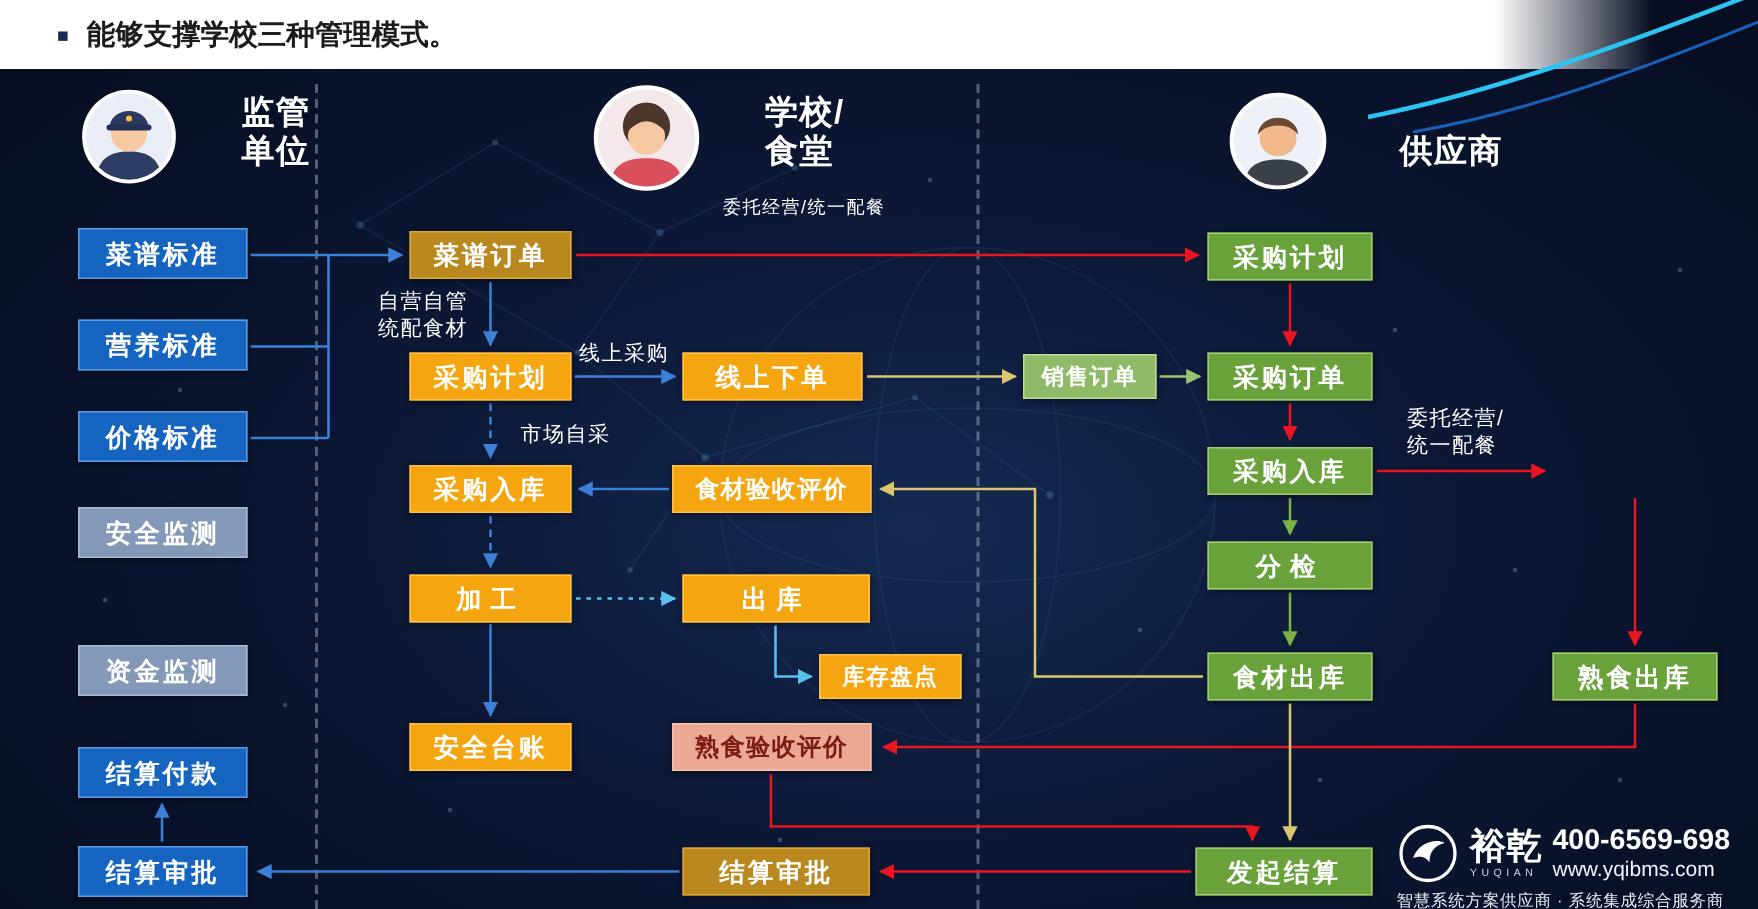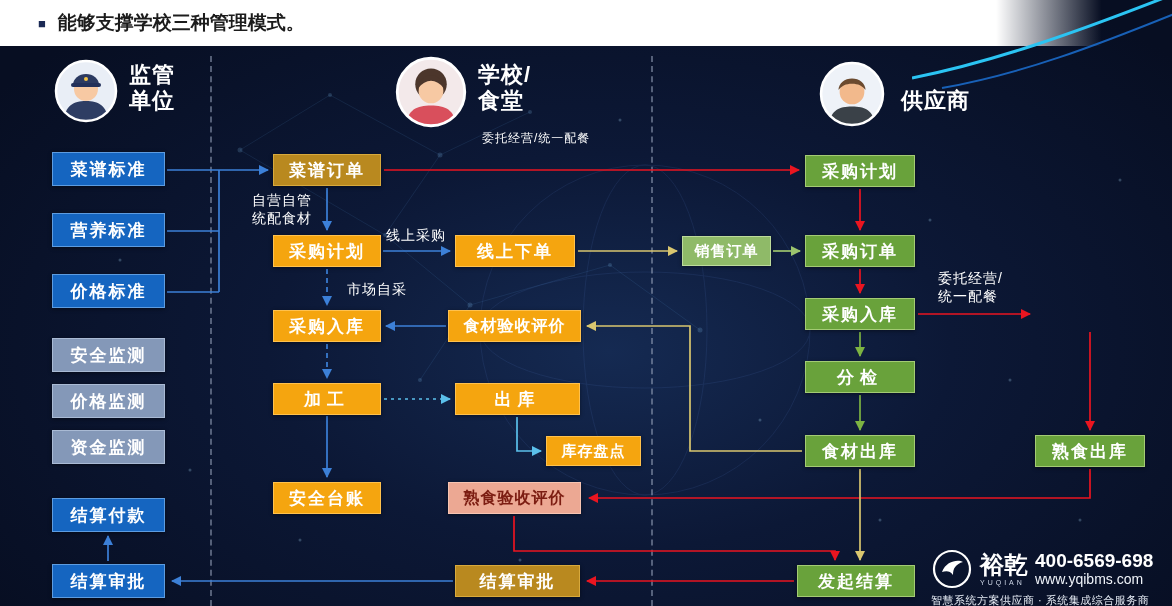--- a/index.html
+++ b/index.html
@@ -15,21 +15,21 @@
   .bullet{margin-left:38px;margin-right:12px;font-size:13px;color:#1b2a55;}
   .t-black{font-size:19px;font-weight:600;color:#1c1c1c;}
   .t-red{font-size:19px;font-weight:800;color:#e60012;}
   .swoosh{position:absolute;right:0;top:0;z-index:7;pointer-events:none}
 
   
   .sep{position:absolute;top:56px;height:550px;width:0;border-left:2px dashed rgba(160,172,195,.5);z-index:1;}
 
   
   .avatar{position:absolute;z-index:3;}
-  .lane-title{position:absolute;z-index:3;color:#fff;font-weight:700;font-size:22px;line-height:1.2;letter-spacing:1px;}
+  .lane-title{position:absolute;z-index:3;color:#fff;font-weight:700;font-size:22px;line-height:1.2;letter-spacing:1px;margin-left:32px;}
   .preline{white-space:pre-line;}
 
   
   .box{position:absolute;z-index:3;box-sizing:border-box;display:flex;align-items:center;justify-content:center;
     color:#fff;font-size:17px;font-weight:700;letter-spacing:2px;box-shadow:0 1px 4px rgba(0,0,0,.45);}
   .blue{background:#1565c0;border:1px solid #5d9ce0;}
   .gray{background:#8498b8;border:1px solid #a9bad4;}
   .gold{background:#f5a50f;border:1px solid #ffc14d;}
   .goldDark{background:#b9891f;border:1px solid #d8a93c;}
   .salmon{background:#eca893;border:1px solid #f6c4b2;color:#7c1d12;}
@@ -215,21 +215,20 @@
       </g>
       <circle cx="32" cy="32" r="30" fill="none" stroke="#ffffff" stroke-width="2.5"></circle>
     </svg>
   </div>
   <div class="lane-title" style="left:901px;top:88px">供应商</div>
 
   <div class="box blue" style="left:52px;top:152px;width:113px;height:34px">菜谱标准</div>
   <div class="box blue" style="left:52px;top:213px;width:113px;height:34px">营养标准</div>
   <div class="box blue" style="left:52px;top:274px;width:113px;height:34px">价格标准</div>
   <div class="box gray" style="left:52px;top:338px;width:113px;height:34px">安全监测</div>
-  <div class="box gray" style="left:52px;top:384px;width:113px;height:34px">价格监测</div>
   <div class="box gray" style="left:52px;top:430px;width:113px;height:34px">资金监测</div>
   <div class="box blue" style="left:52px;top:498px;width:113px;height:34px">结算付款</div>
   <div class="box blue" style="left:52px;top:564px;width:113px;height:34px">结算审批</div>
 
   <div class="box goldDark" style="left:273px;top:154px;width:108px;height:32px">菜谱订单</div>
   <div class="box gold" style="left:273px;top:235px;width:108px;height:32px">采购计划</div>
   <div class="box gold" style="left:455px;top:235px;width:120px;height:32px">线上下单</div>
   <div class="box gold" style="left:273px;top:310px;width:108px;height:32px">采购入库</div>
   <div class="box gold" style="left:448px;top:310px;width:133px;height:32px;font-size:16px;letter-spacing:1px">食材验收评价</div>
   <div class="box gold" style="left:273px;top:383px;width:108px;height:32px;letter-spacing:6px">加工</div>

